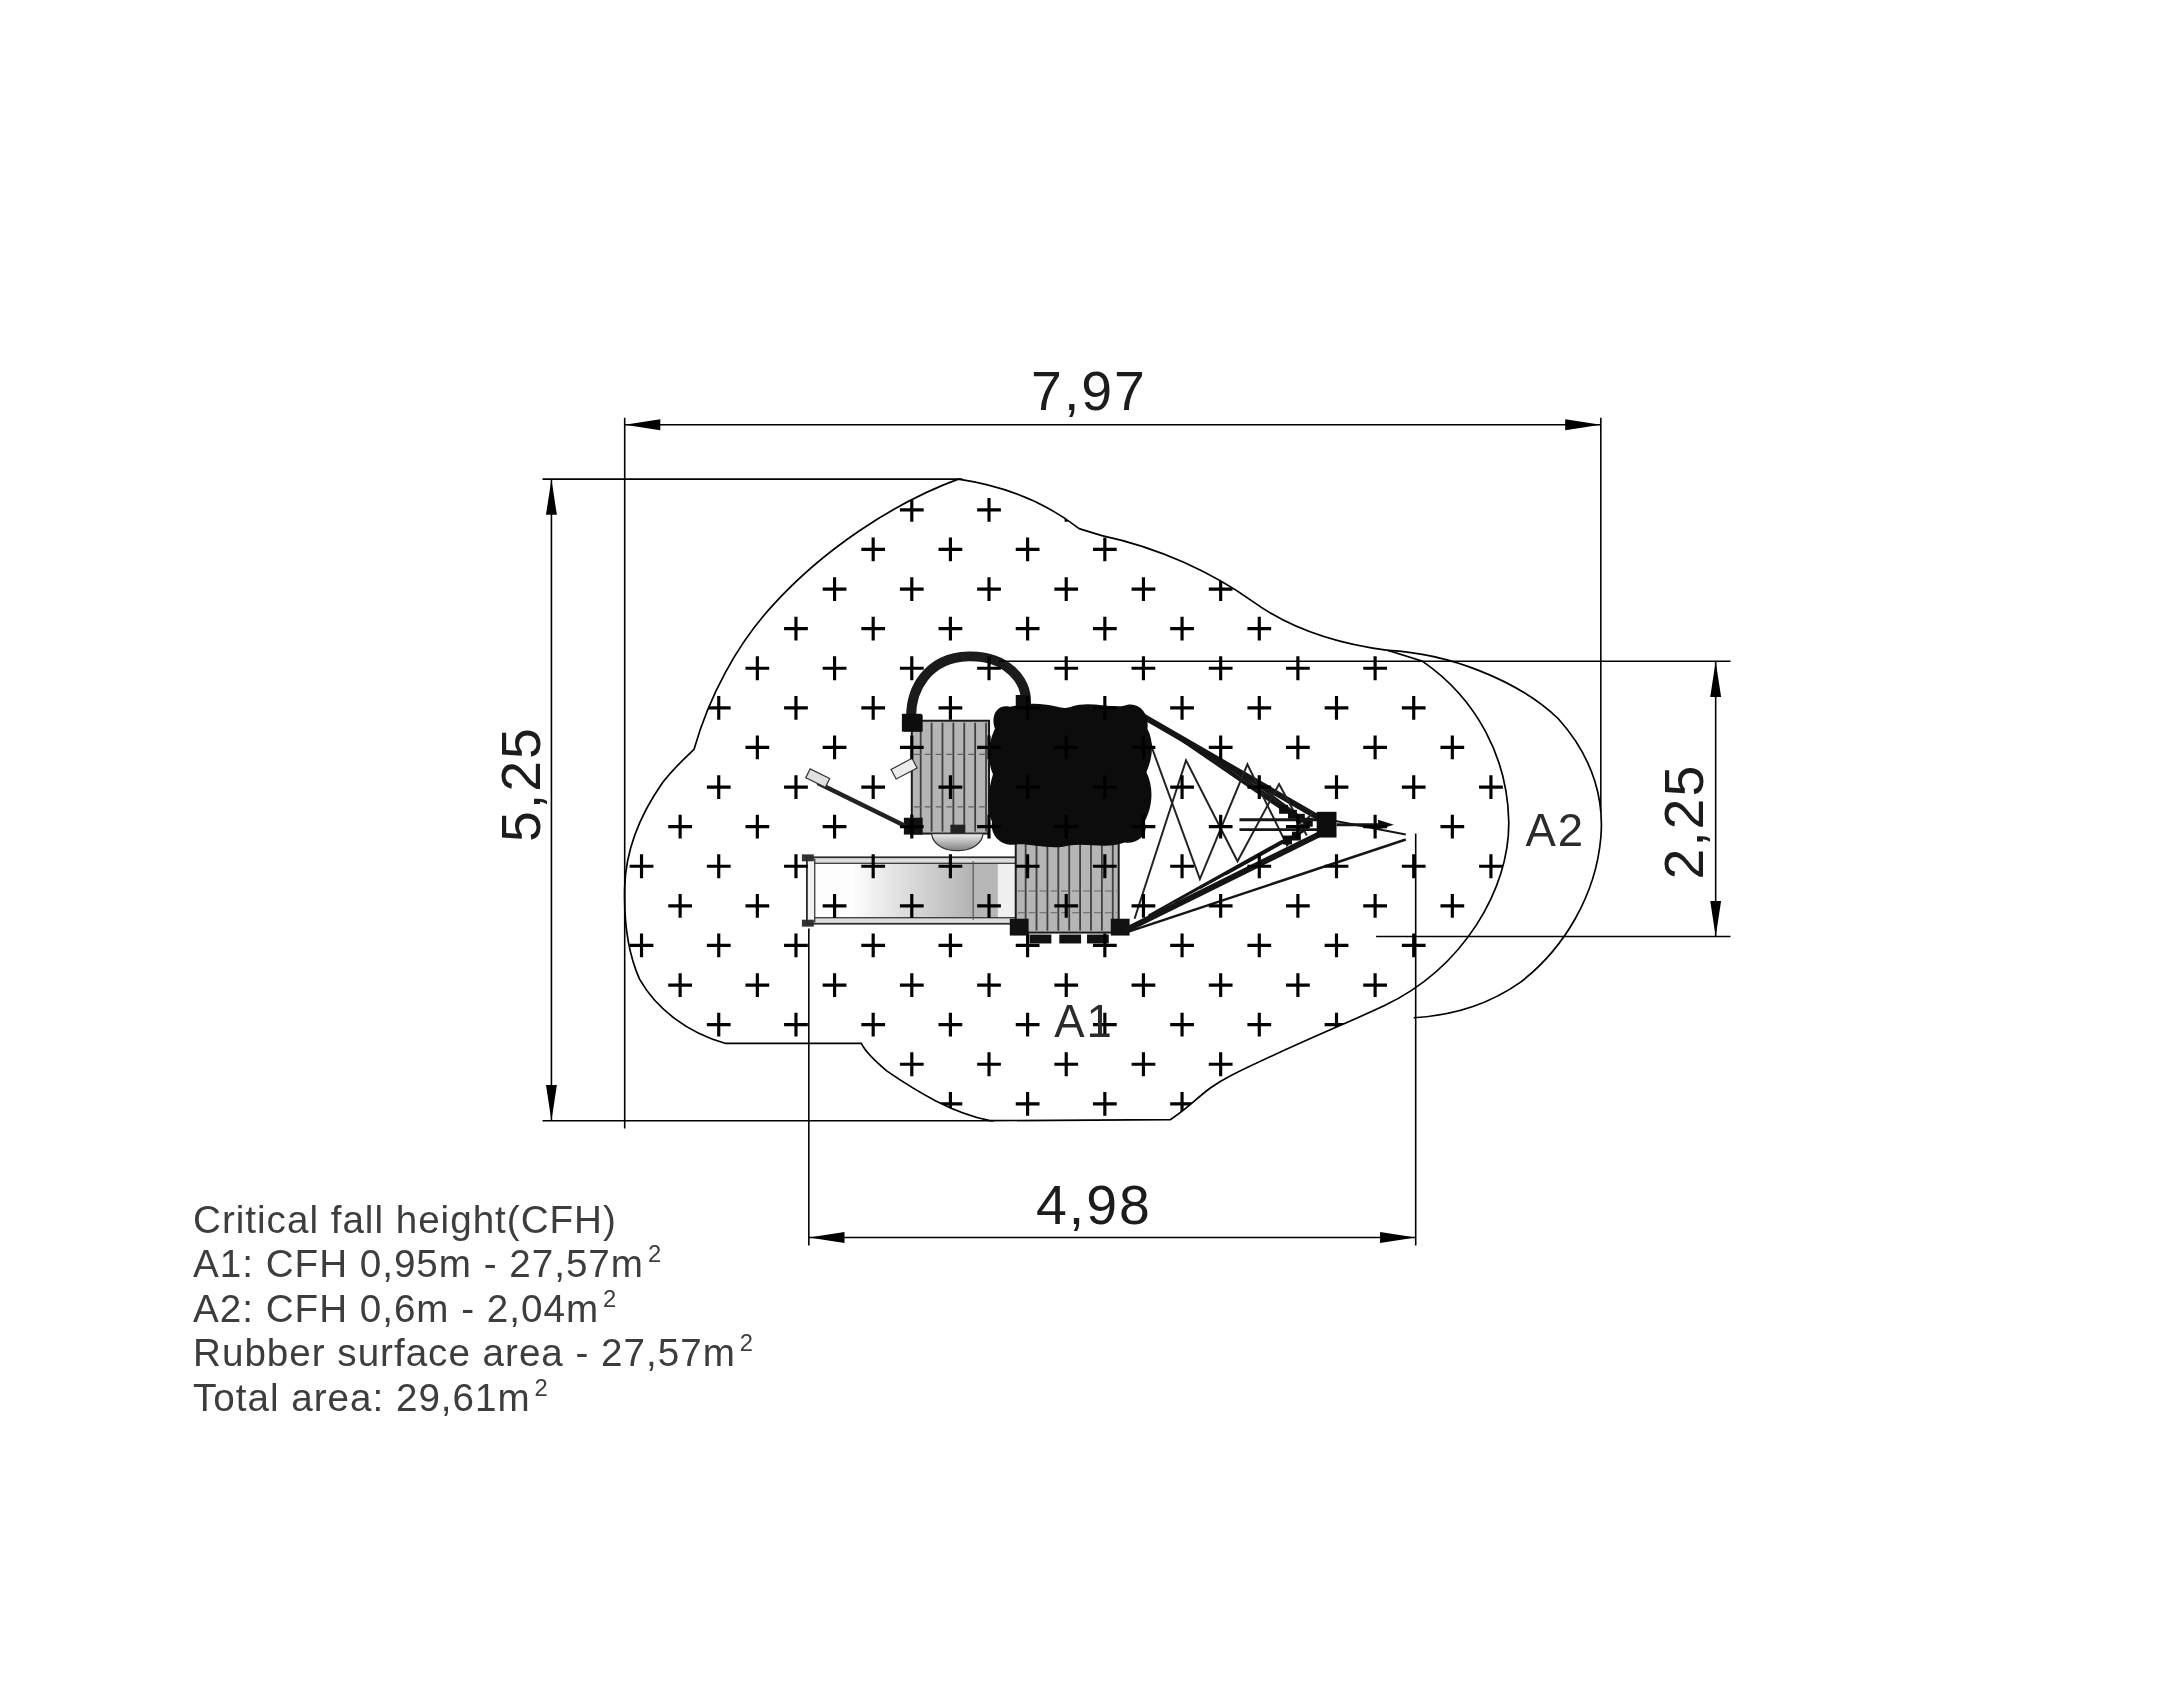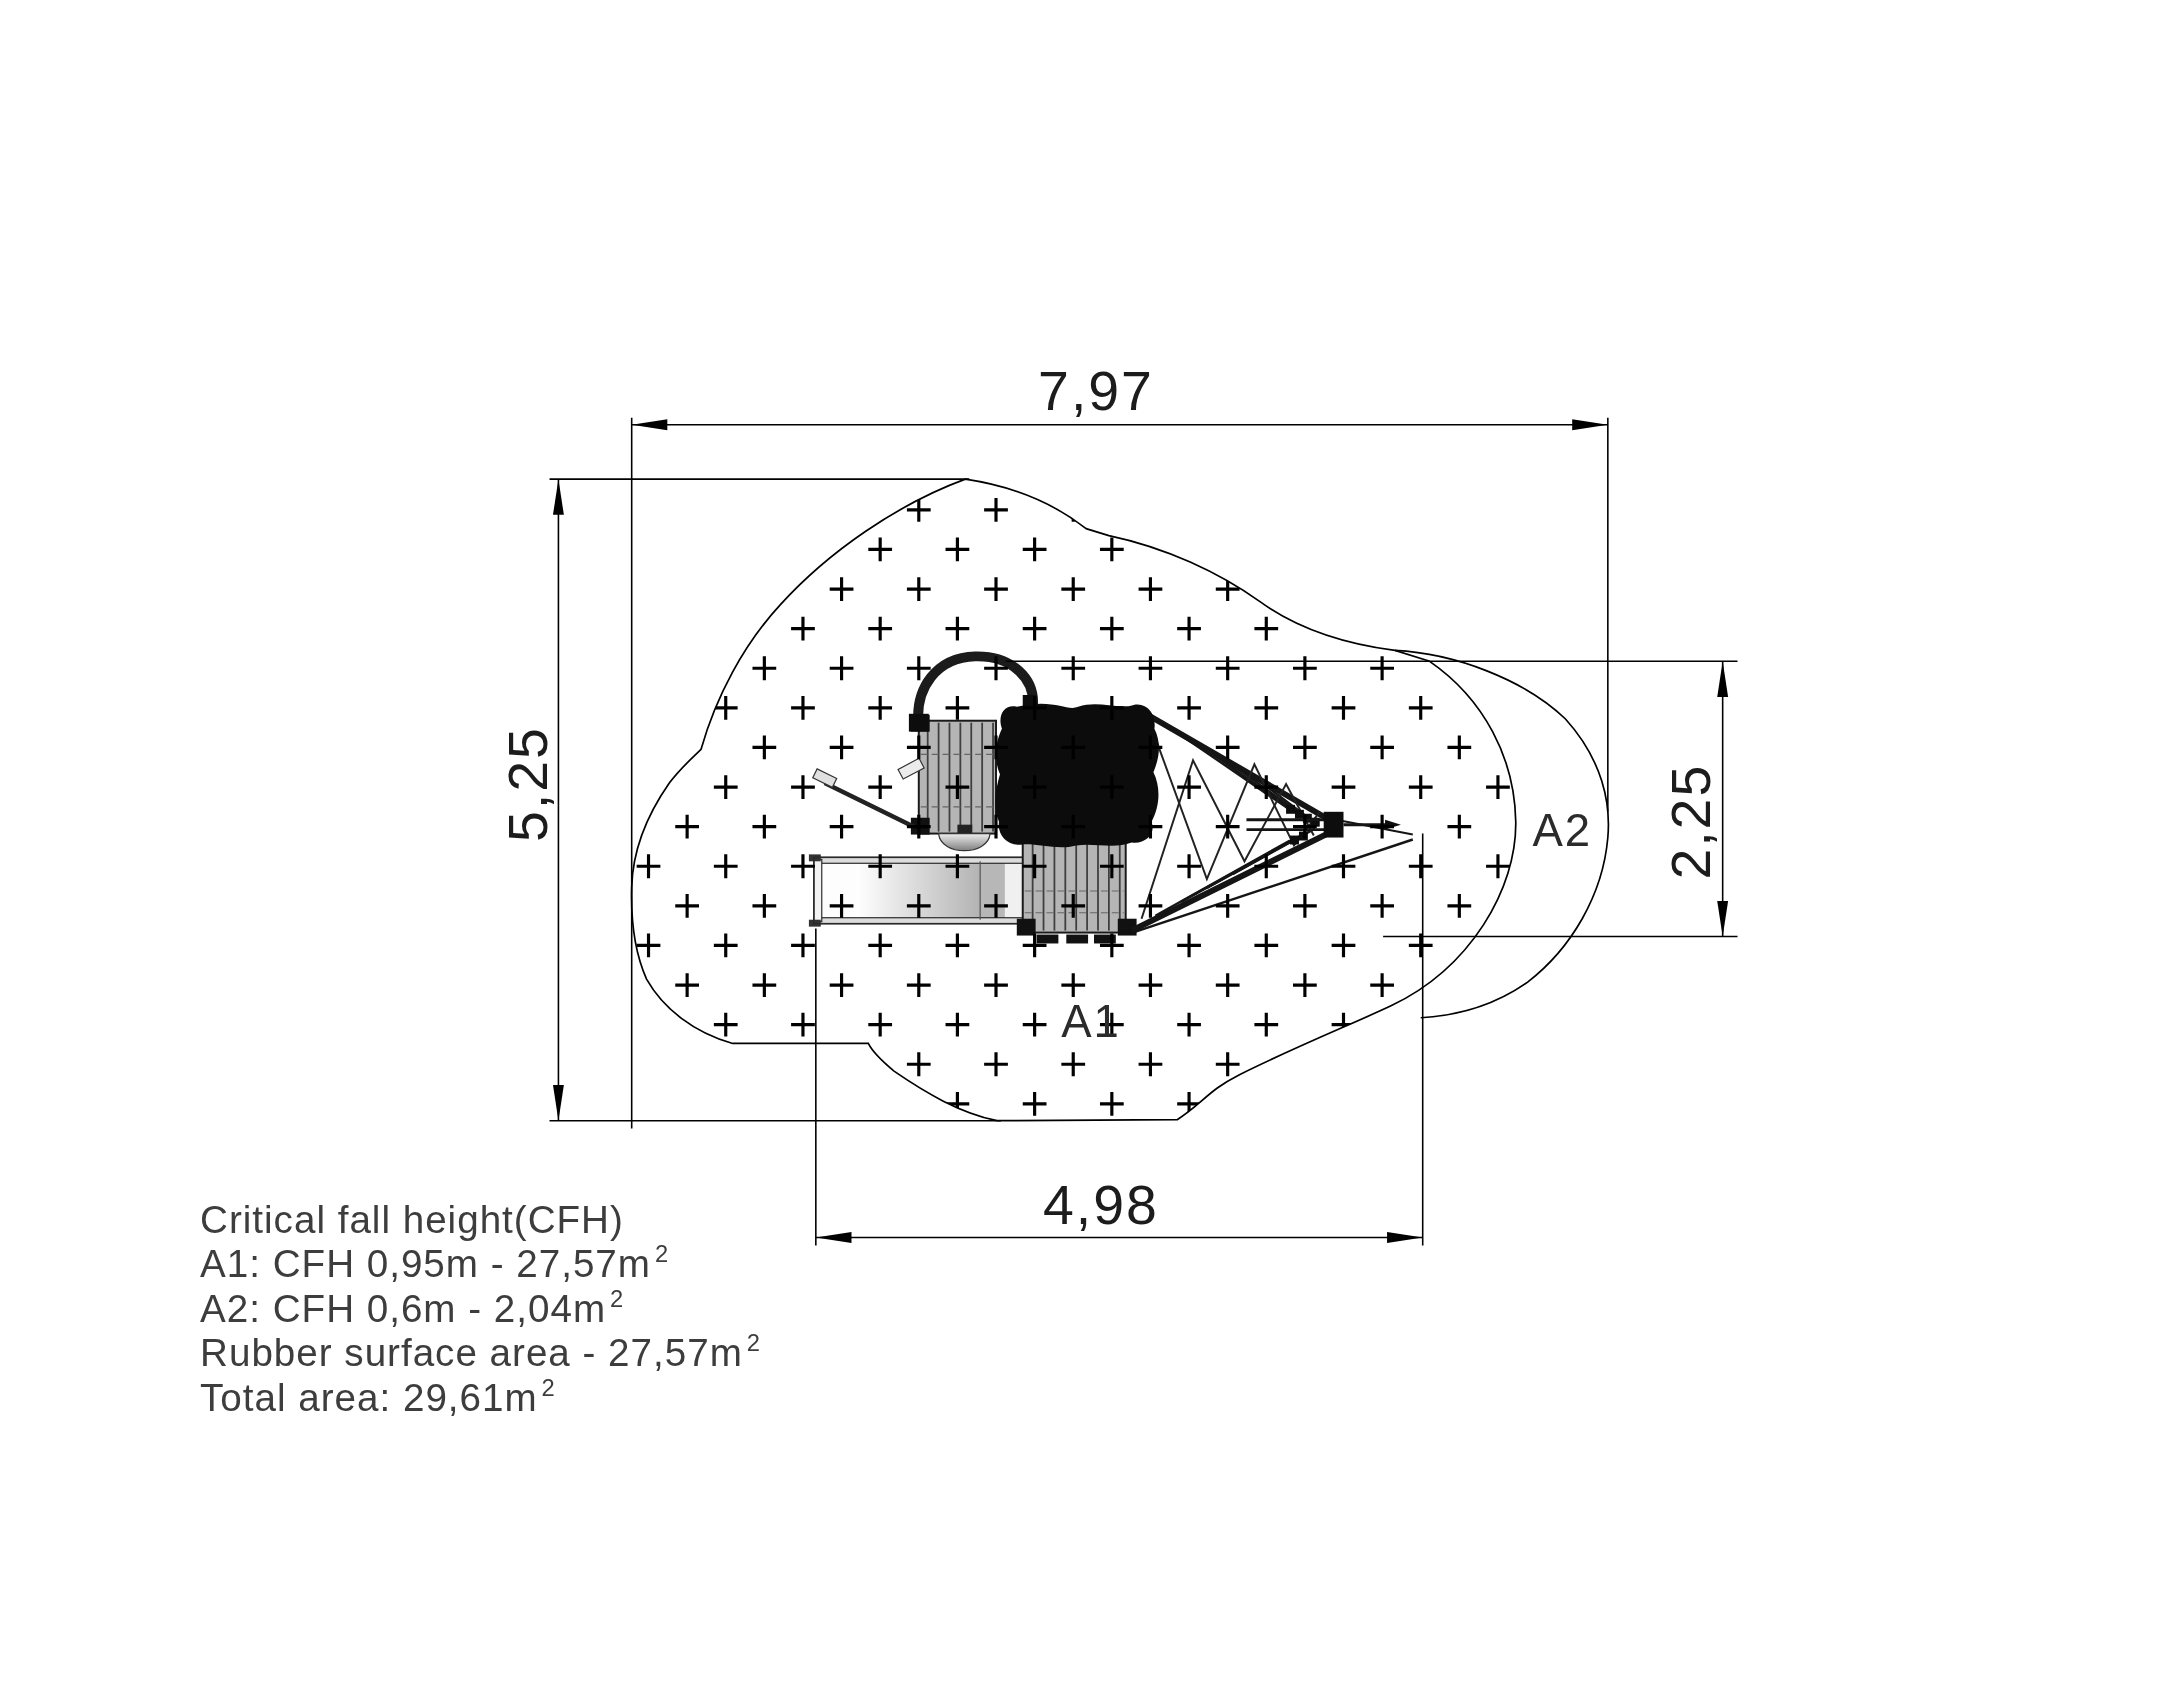--- a/index.html
+++ b/index.html
@@ -1,16 +1,16 @@
 <!DOCTYPE html>
 <html><head>
 <meta charset="utf-8">
 <style>
   html,body{margin:0;padding:0;background:#ffffff;}
-  .page{width:2078px;height:1683px;position:relative;background:#fff;overflow:hidden;padding-left:7px;}
+  .page{width:2078px;height:1683px;position:relative;background:#fff;overflow:hidden;}
   svg{display:block;}
   text{font-family:"Liberation Sans","DejaVu Sans",sans-serif;}
   .dim-label{font-size:56px;fill:#1c1c1c;letter-spacing:2px;}
   .area-label{font-size:46px;fill:#2b2b2b;letter-spacing:2px;}
   .note-line{font-size:39px;fill:#3d3d3d;letter-spacing:1px;}
   .note-sup{font-size:24px;fill:#3d3d3d;}
 </style>
 </head>
 <body>
 

